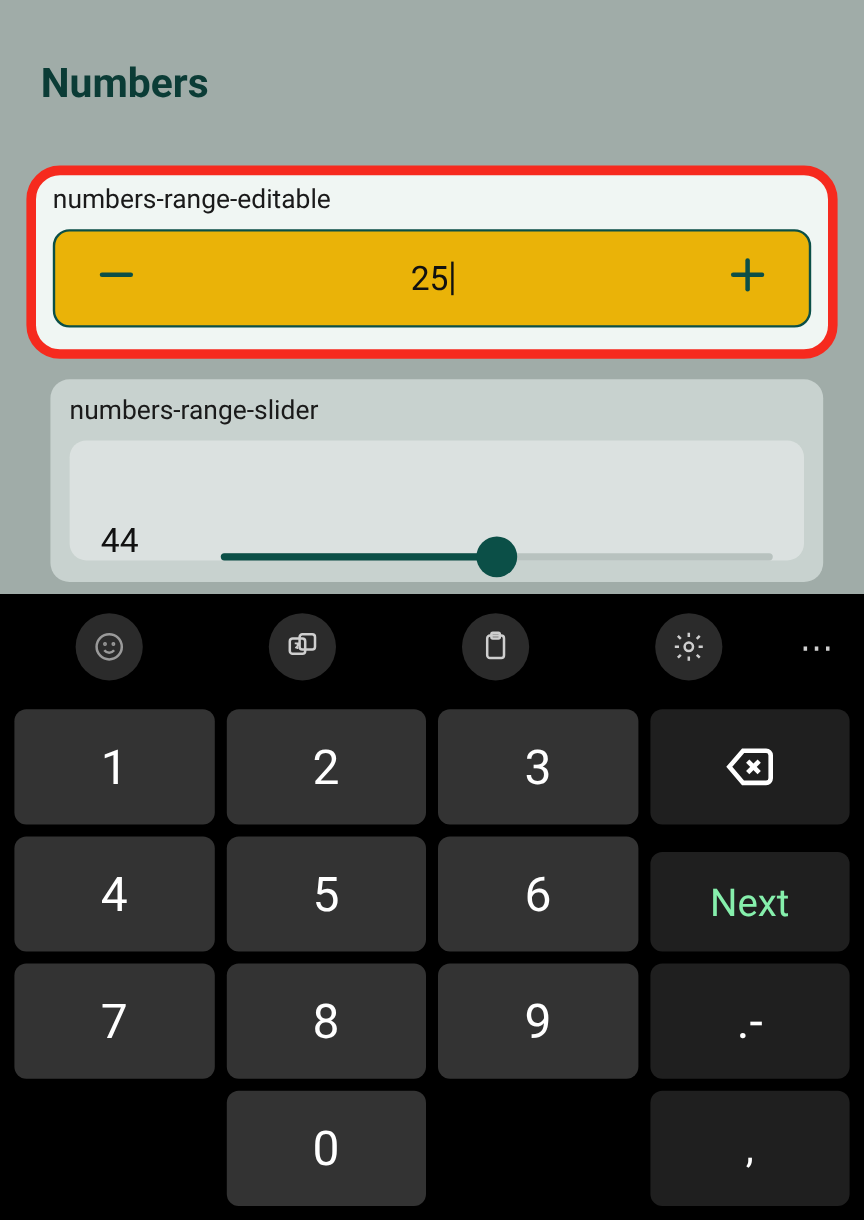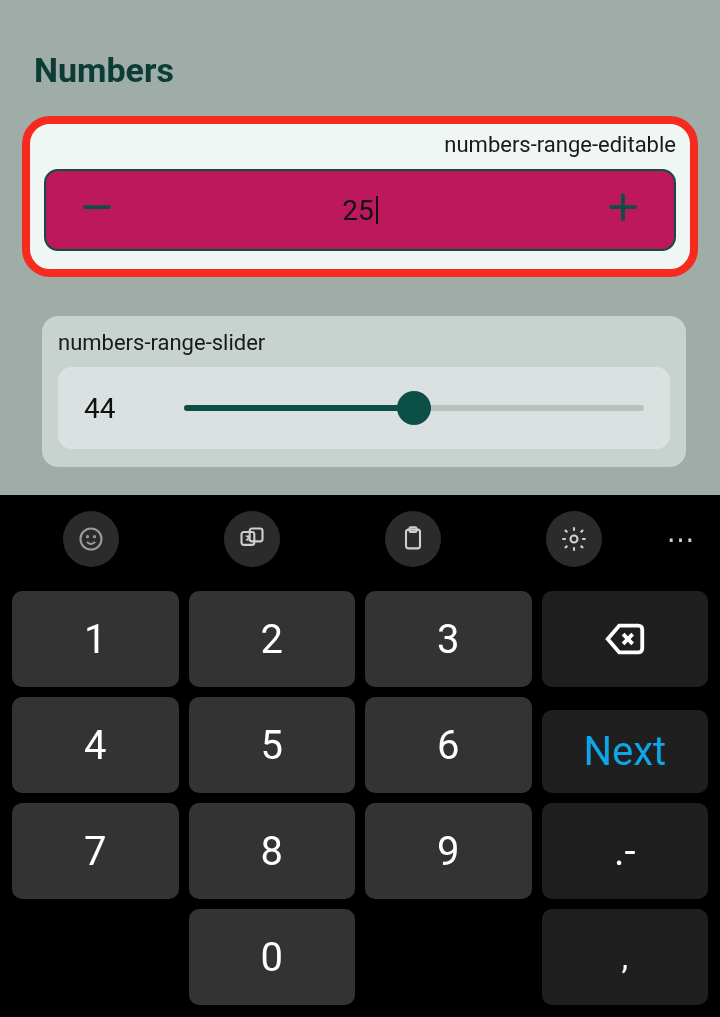--- a/index.html
+++ b/index.html
@@ -38,21 +38,21 @@
     font-size: 22px;
     color: #1a1a1a;
     margin-bottom: 12px;
   }
   .range-editable {
     display: flex;
     align-items: center;
     justify-content: space-between;
     border: 2.5px solid #0b4f47;
     border-radius: 14px;
-    background: #be185d;
+    background: #eab308;
     height: 82px;
     padding: 0 26px;
   }
   .stepper-btn {
     font-size: 40px;
     font-weight: 400;
     color: #0b4f47;
     width: 50px;
     text-align: center;
     cursor: pointer;
@@ -67,24 +67,24 @@
   }
   .caret {
     display: inline-block;
     width: 2px; height: 28px;
     background: #111;
     margin-left: 2px;
   }
 
   .slider-row {
     display: flex;
-    align-items: center;
+    align-items: flex-end;
     background: rgba(255,255,255,0.35);
     border-radius: 14px;
-    height: 82px;
+    height: 100px;
     padding: 0 26px;
   }
   .slider-value {
     font-size: 28px;
     color: #111;
     width: 100px;
   }
   .slider-track {
     flex: 1;
     position: relative;
@@ -151,31 +151,31 @@
     border-radius: 10px;
     display: flex;
     align-items: center;
     justify-content: center;
     font-size: 40px;
     color: #fff;
     cursor: pointer;
     user-select: none;
   }
   .key.dark { background: #1f1f1f; }
-  .key.action { color: #0ea5e9; font-size: 40px; margin-top: 13px; }
+  .key.action { color: #86efac; font-size: 32px; margin-top: 13px; }
   .key svg { width: 46px; height: 46px; }
   .key.spacer { background: transparent; cursor: default; }
 </style>
 </head>
 <body>
 
 <div class="top-area">
   <h1 class="page-title">Numbers</h1>
 
-  <div class="highlighted-card" style="top:116px;text-align:right;">
+  <div class="highlighted-card" style="top:138px;">
     <div class="field-label">numbers-range-editable</div>
     <div class="range-editable">
       <div class="stepper-btn">
         <svg viewBox="0 0 24 24" width="36" height="36">
             <line x1="4" y1="12" x2="20" y2="12" stroke="#0b4f47" stroke-width="2.5" stroke-linecap="round"></line>
           </svg>
       </div>
       <div class="stepper-value">
         <span>25</span>
         <span class="caret"></span>

